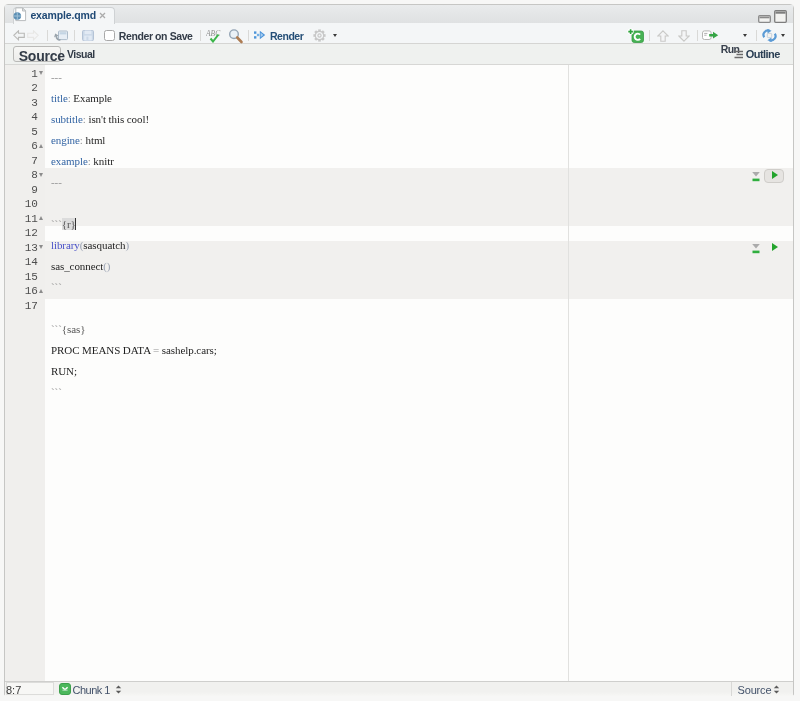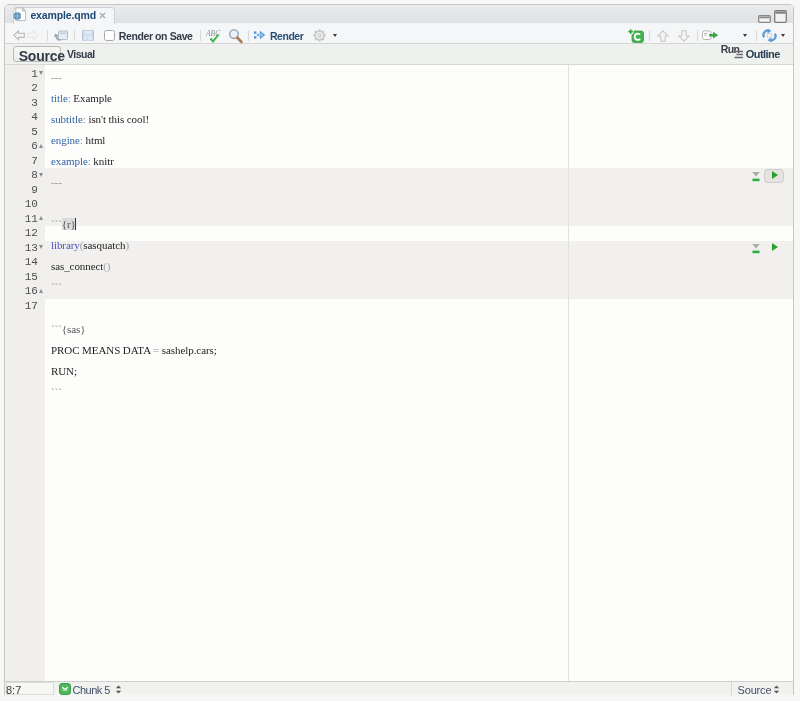--- a/index.html
+++ b/index.html
@@ -198,21 +198,21 @@
 </svg>
 <div class="abs" style="left:772px;top:243.2px;width:0;height:0;border-left:6.5px solid #23a42c;border-top:4.6px solid transparent;border-bottom:4.6px solid transparent;"></div>
 
 <div class="abs" style="left:6px;top:681.8px;width:47.6px;height:13.4px;background:#f7f7f5;border:1px solid #dcdcda;"></div>
 <div class="abs" style="left:6px;top:683.6px;width:30.5px;font-size:11px;color:#3a3a3a;">8:7</div>
 <svg class="abs" style="left:58.5px;top:683.2px" width="12" height="12" viewBox="0 0 12 12">
   <rect x="0.5" y="0.5" width="11" height="11" rx="2.5" fill="#4cb85c" stroke="#3da04c" stroke-width="1"></rect>
   <path d="M3.4 4.2 L6 6.8 L8.6 4.2" stroke="#ffffff" stroke-width="1.5" fill="none"></path>
   <path d="M3.4 7.2 L8.6 7.2" stroke="#a9dcb2" stroke-width="1.2" fill="none"></path>
 </svg>
-<div class="abs" style="left:72.5px;top:684px;font-size:11px;color:#44536b;letter-spacing:-0.5px;">Chunk 5</div>
+<div class="abs" style="left:72.5px;top:684px;font-size:11px;color:#44536b;letter-spacing:-0.5px;">Chunk 1</div>
 <svg class="abs" style="left:115px;top:684.8px" width="7" height="9" viewBox="0 0 7 9">
   <path d="M3.5 0.4 L6.2 3.2 L0.8 3.2 Z" fill="#5a5a5a"></path>
   <path d="M3.5 8.6 L6.2 5.8 L0.8 5.8 Z" fill="#5a5a5a"></path>
 </svg>
 <div class="abs" style="left:730.6px;top:681.5px;width:1px;height:14px;background:#d8d8d6;"></div>
 <div class="abs" style="left:737.5px;top:684px;font-size:11px;color:#44536b;letter-spacing:-0.16px;">Source</div>
 <svg class="abs" style="left:773.2px;top:684.8px" width="7" height="9" viewBox="0 0 7 9">
   <path d="M3.5 0.4 L6.2 3.2 L0.8 3.2 Z" fill="#5a5a5a"></path>
   <path d="M3.5 8.6 L6.2 5.8 L0.8 5.8 Z" fill="#5a5a5a"></path>
 </svg>

